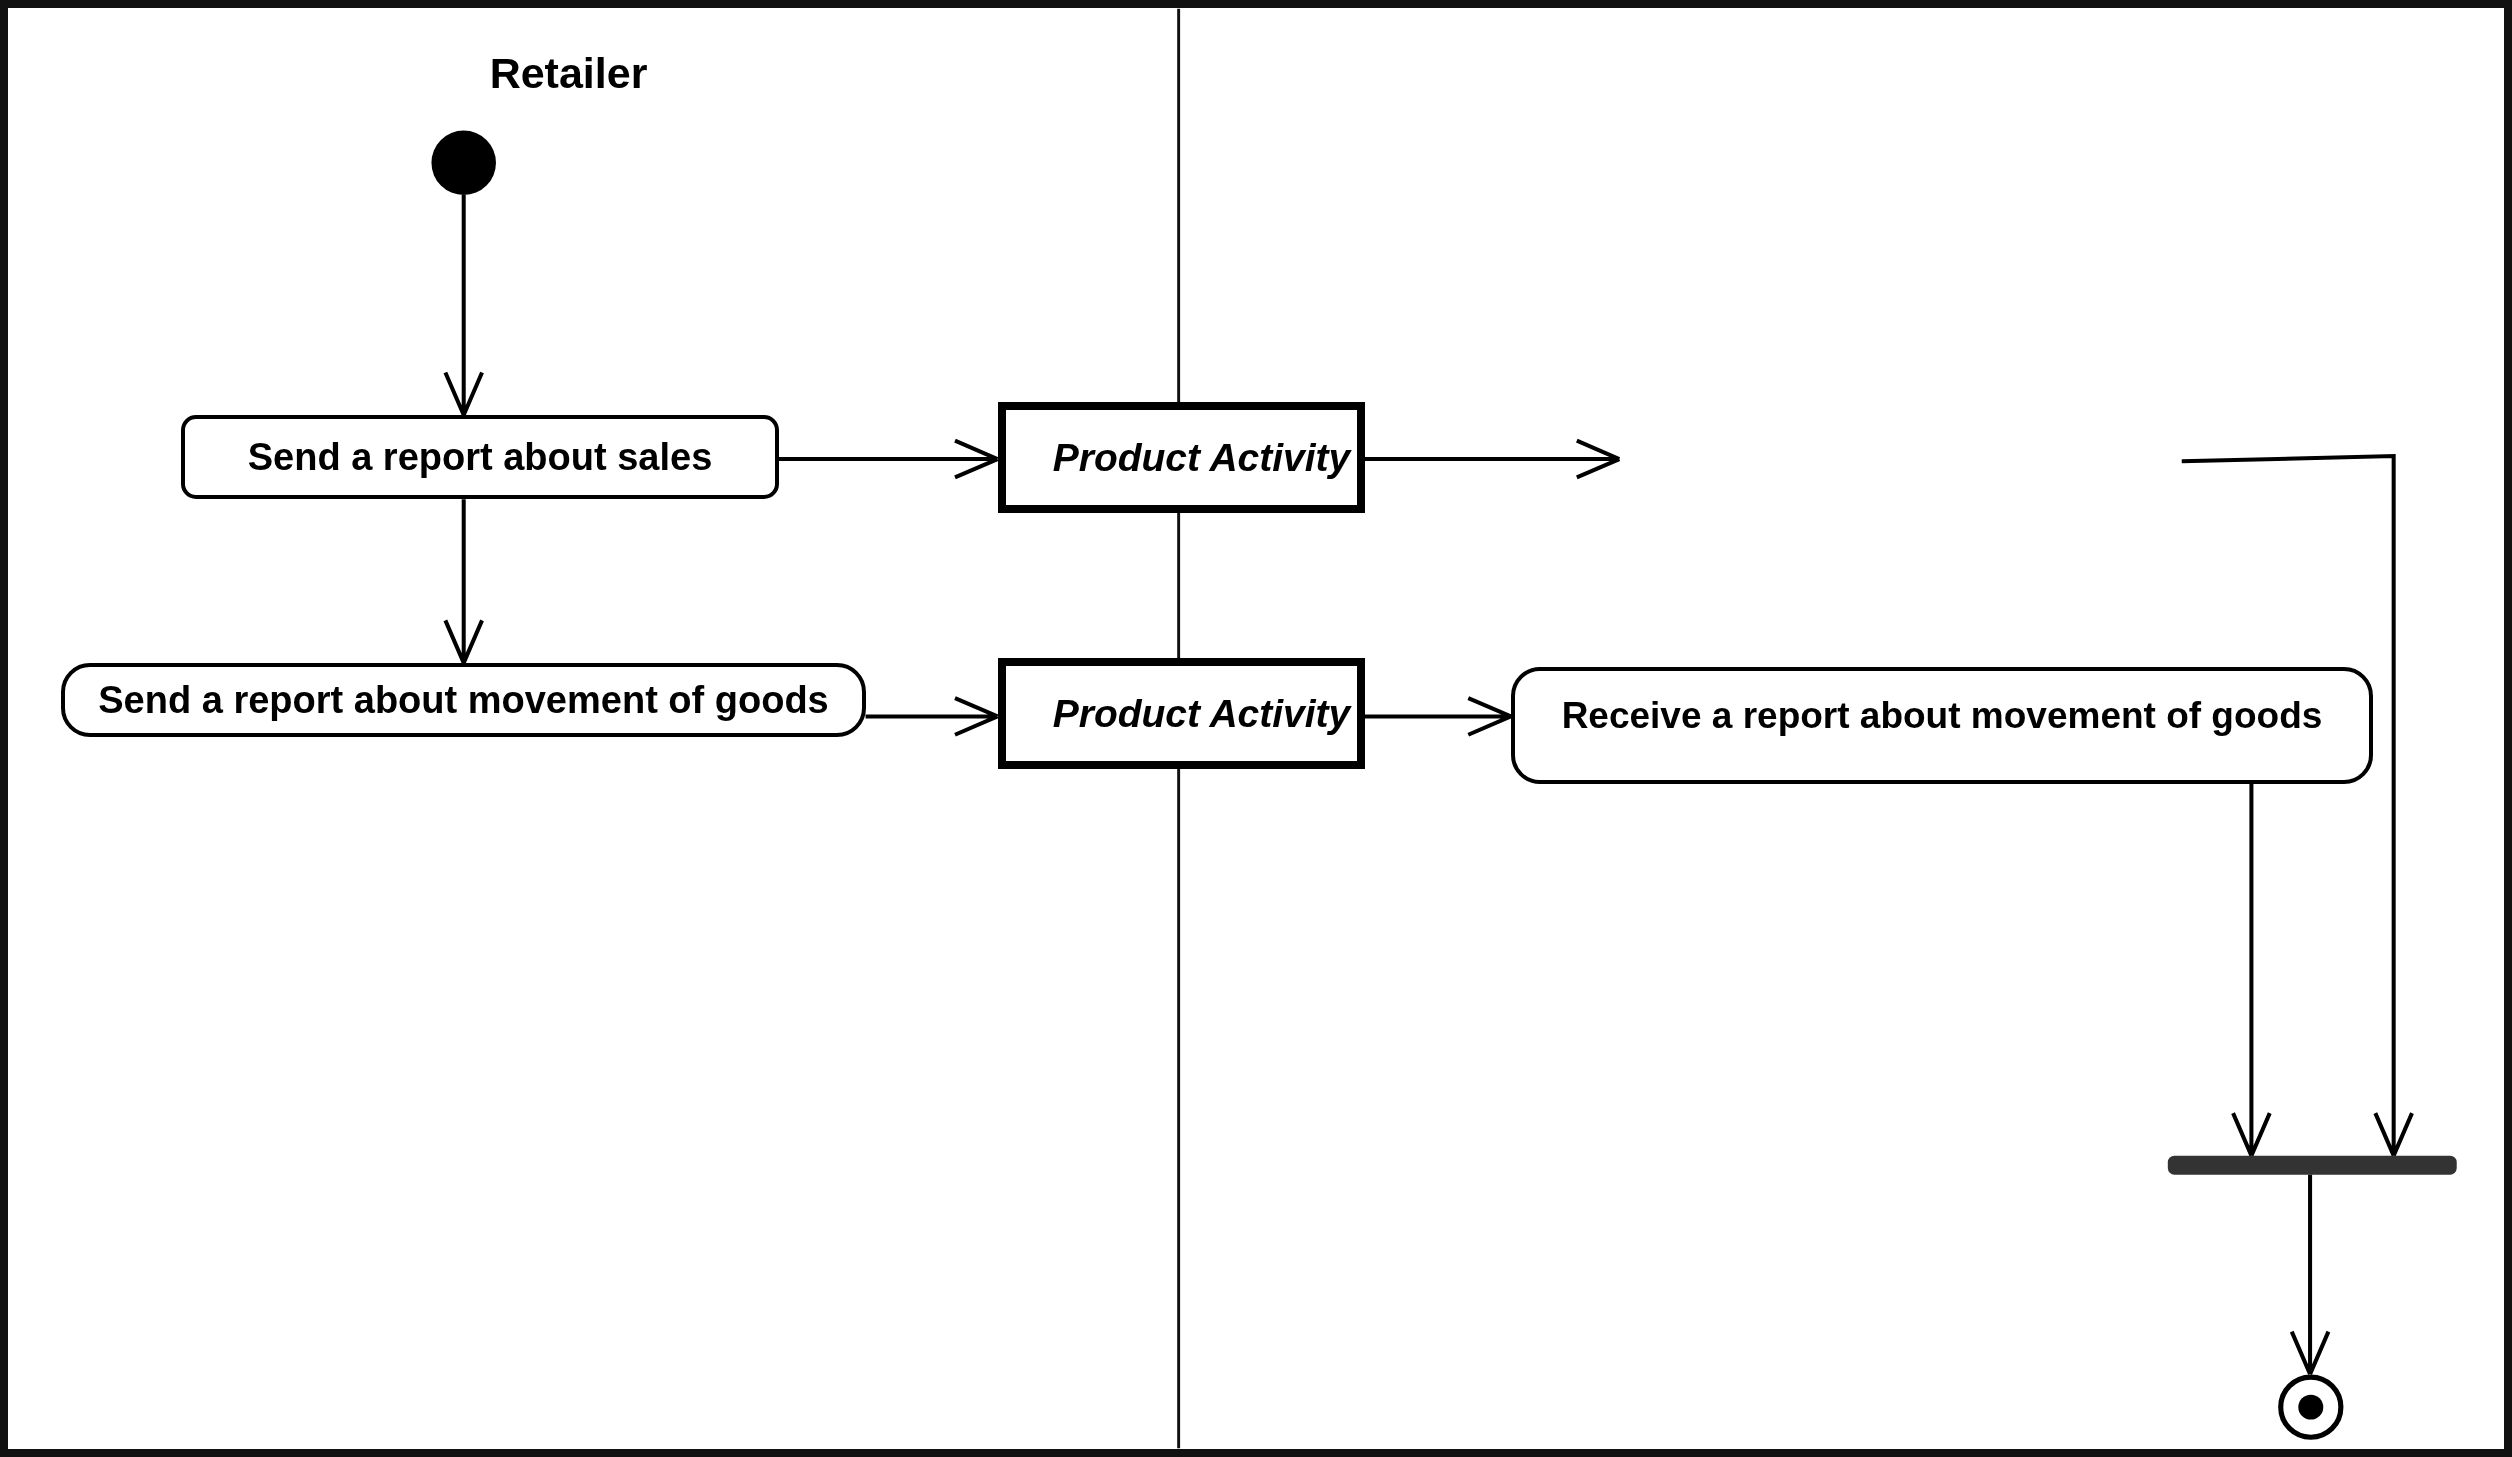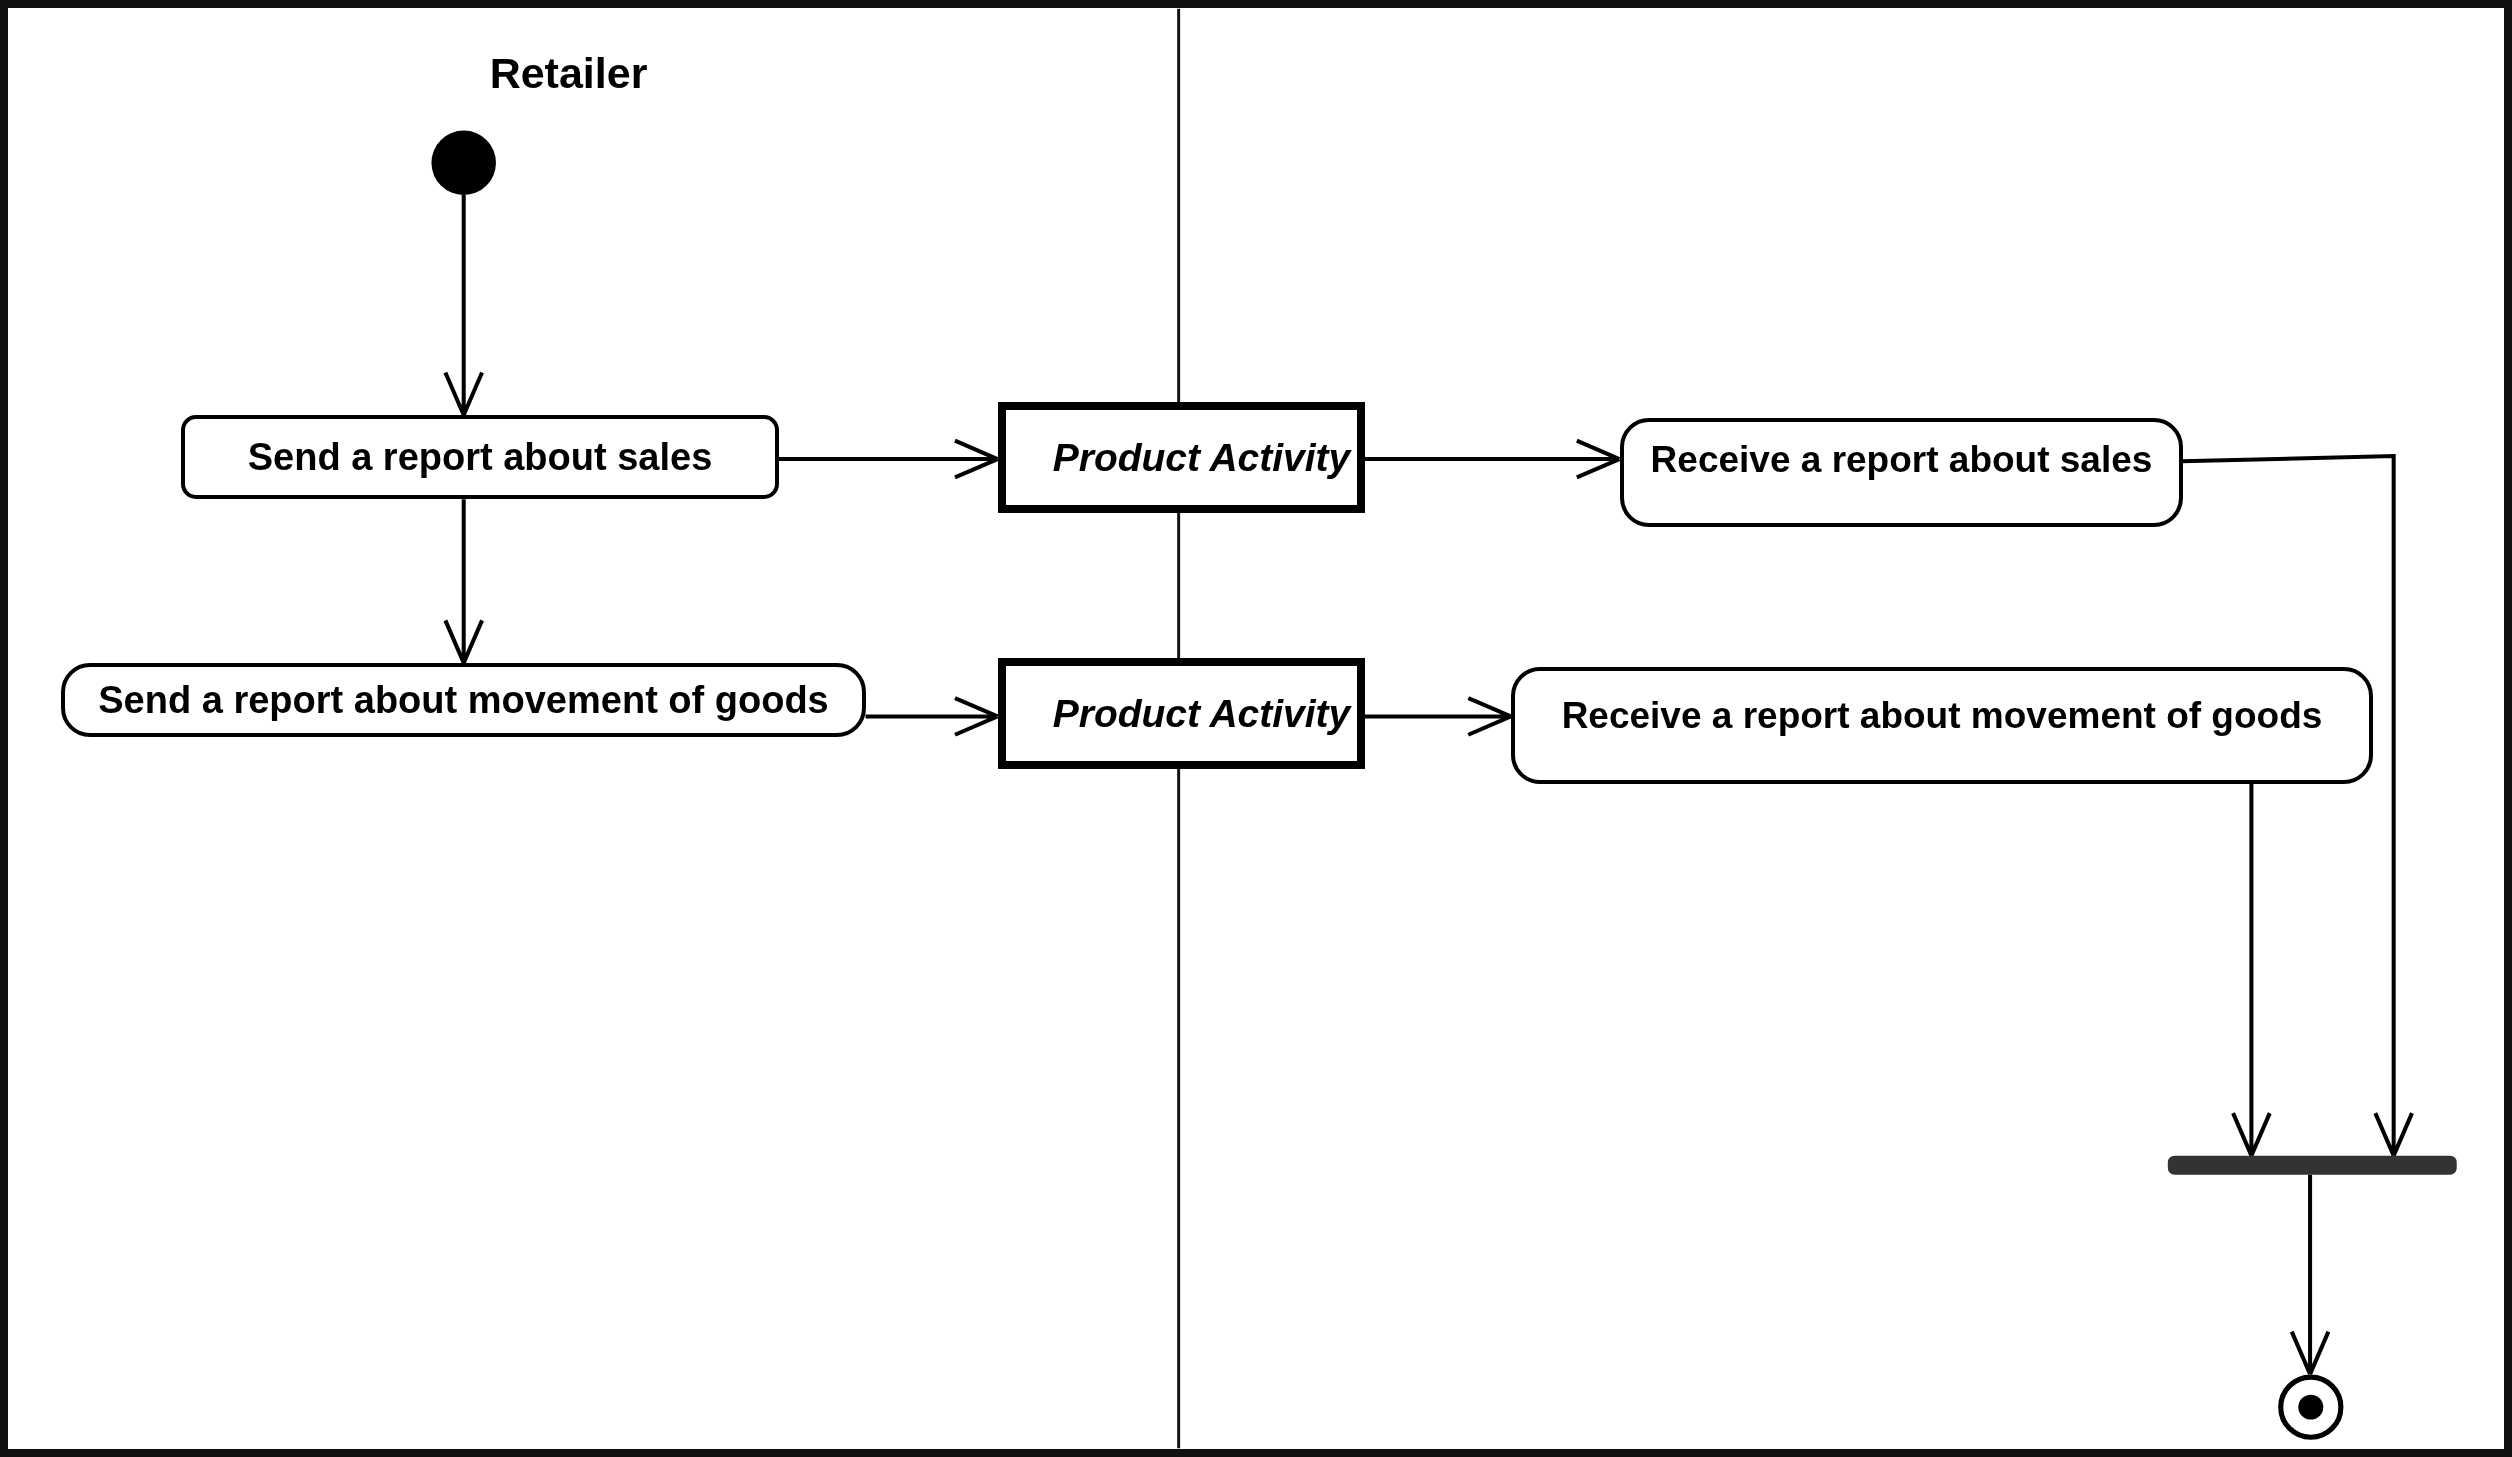--- a/index.html
+++ b/index.html
@@ -98,21 +98,20 @@
       <circle class="final-dot" cx="3151" cy="1919" r="17"></circle>
     </g>
   </svg>
 
   <div class="lane-title" id="title-retailer">Retailer</div>
 
   <div class="action rounded" id="box-send-sales">Send a report about sales</div>
 
   <div class="action pa" id="box-pa-top">Product Activity</div>
 
-  <div class="action rounded" id="box-receive-sales">Receive a report about sales</div>
 
   <div class="action rounded" id="box-send-goods">Send a report about movement of goods</div>
 
   <div class="action pa" id="box-pa-bottom">Product Activity</div>
 
   <div class="action rounded" id="box-receive-goods">Receive a report about movement of goods</div>
 
   <div class="frame"></div>
 </div>
 

